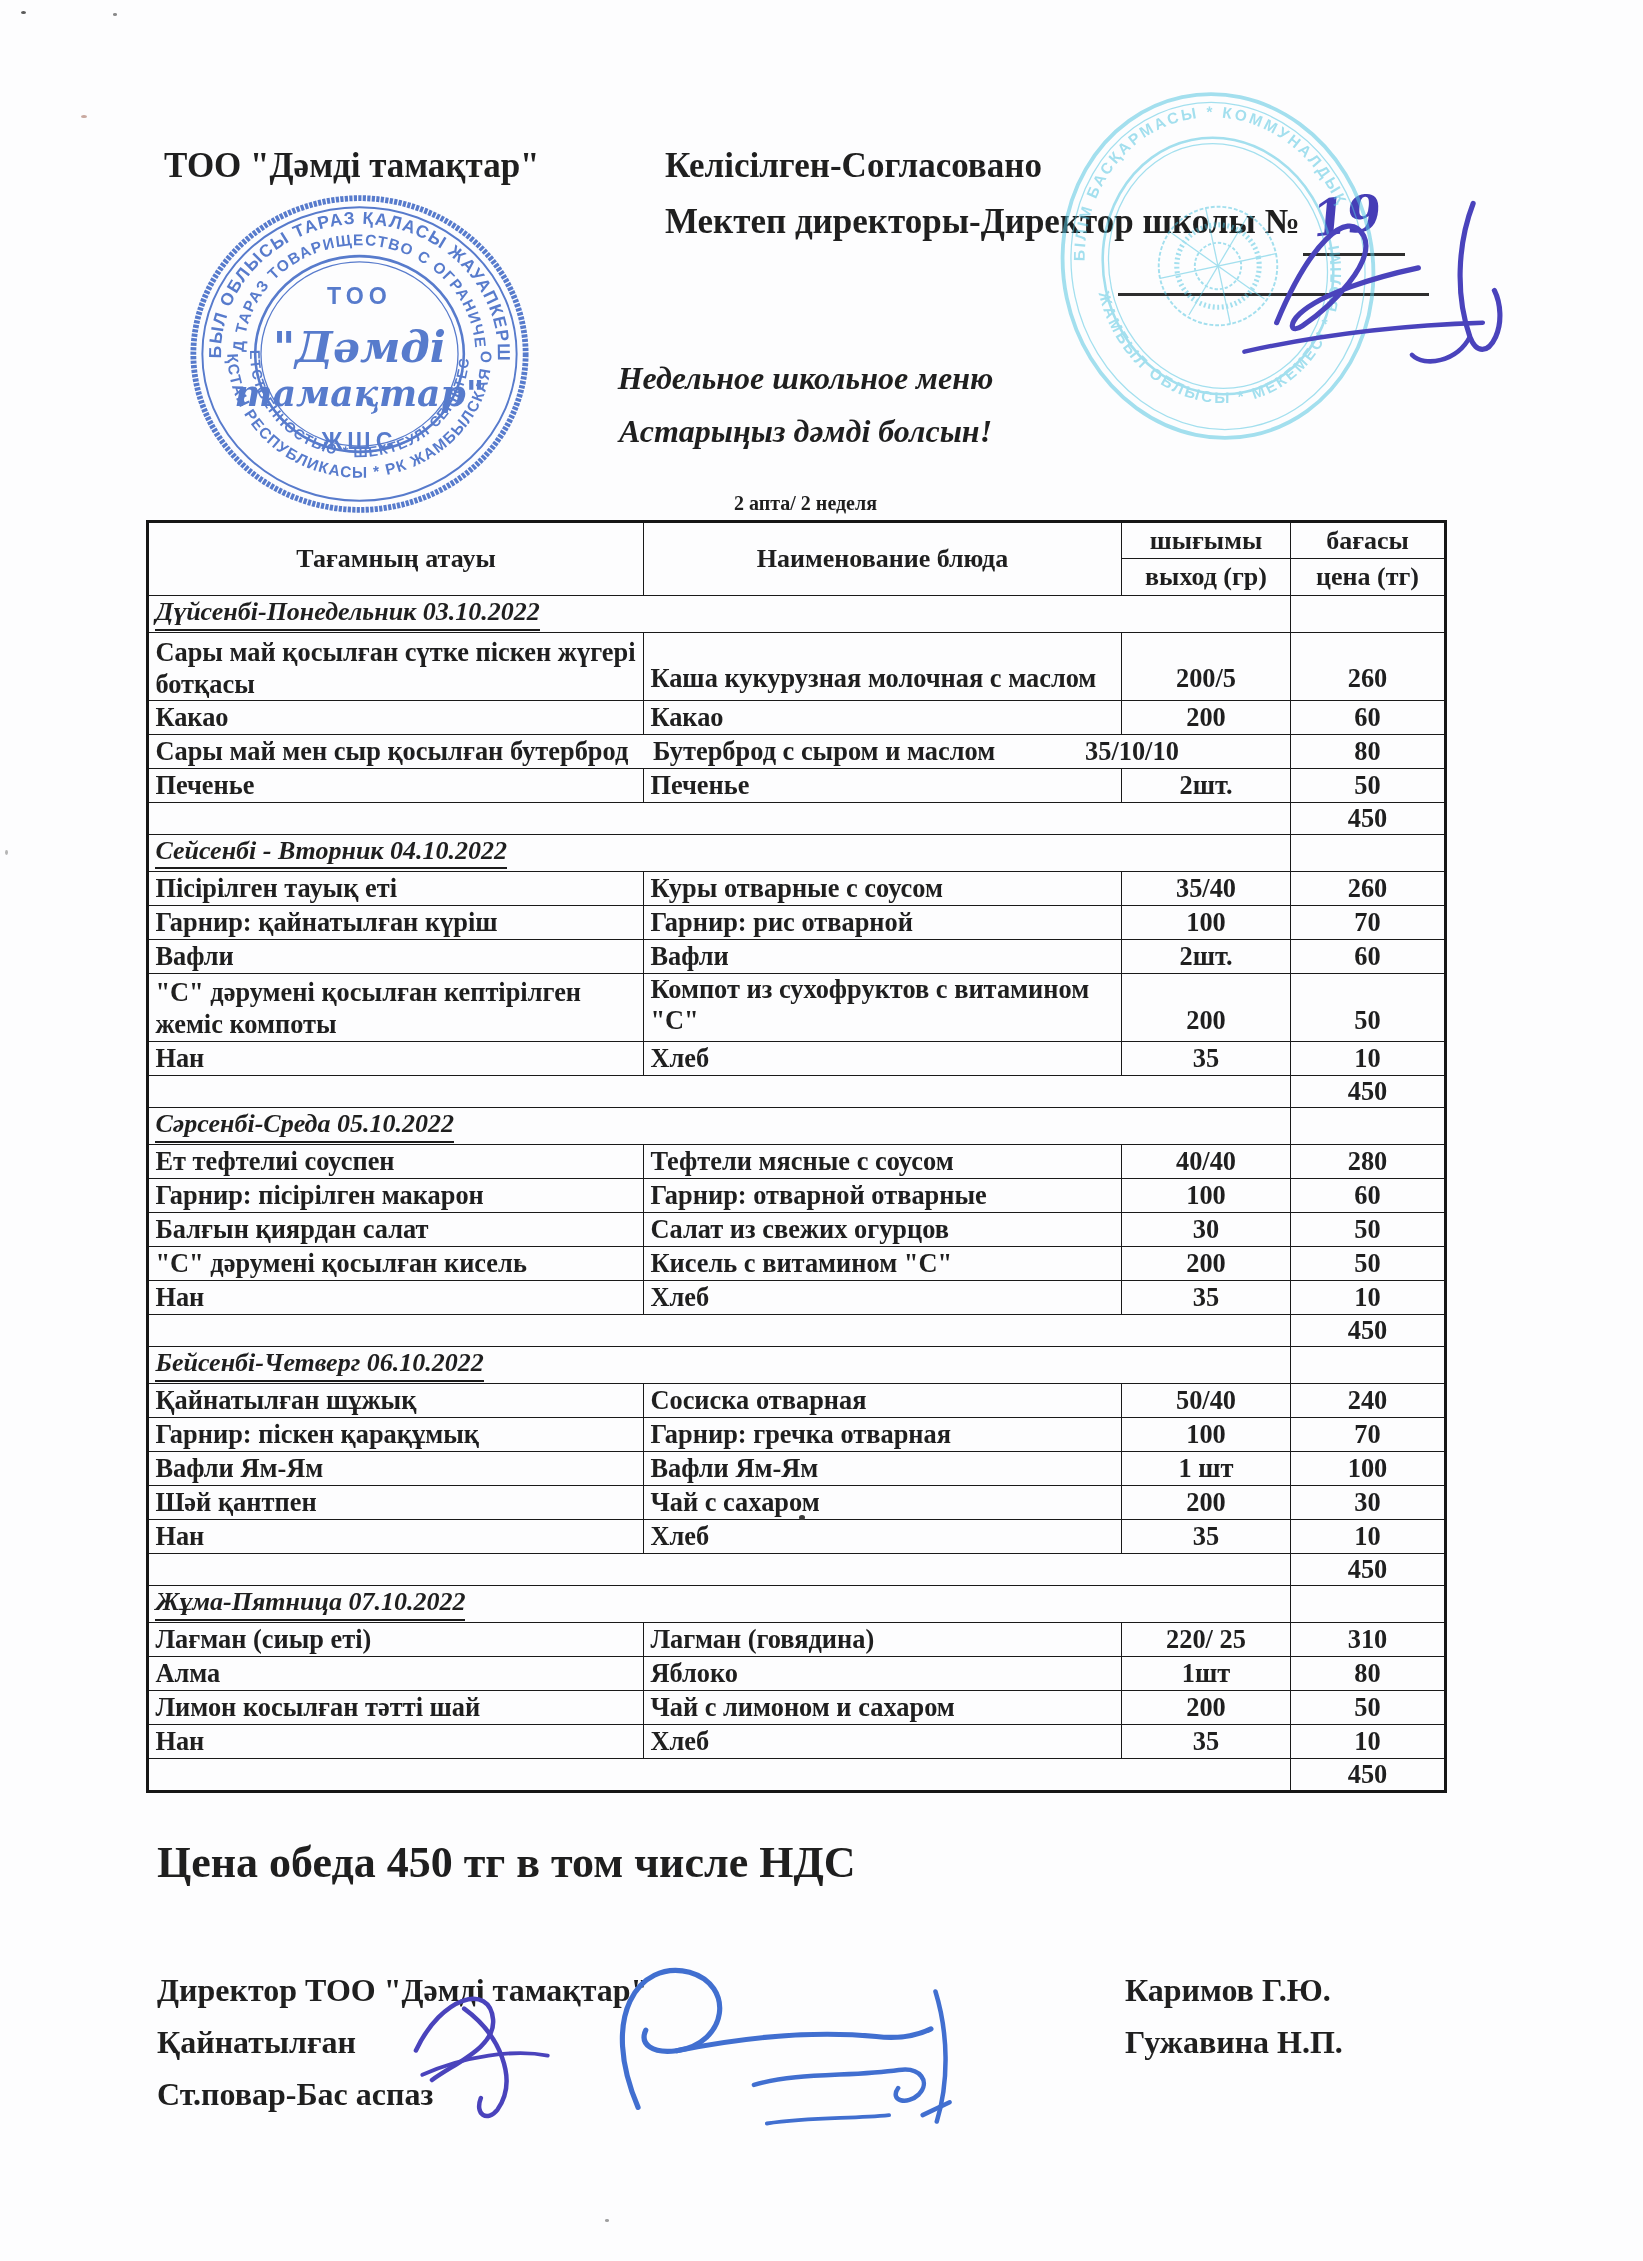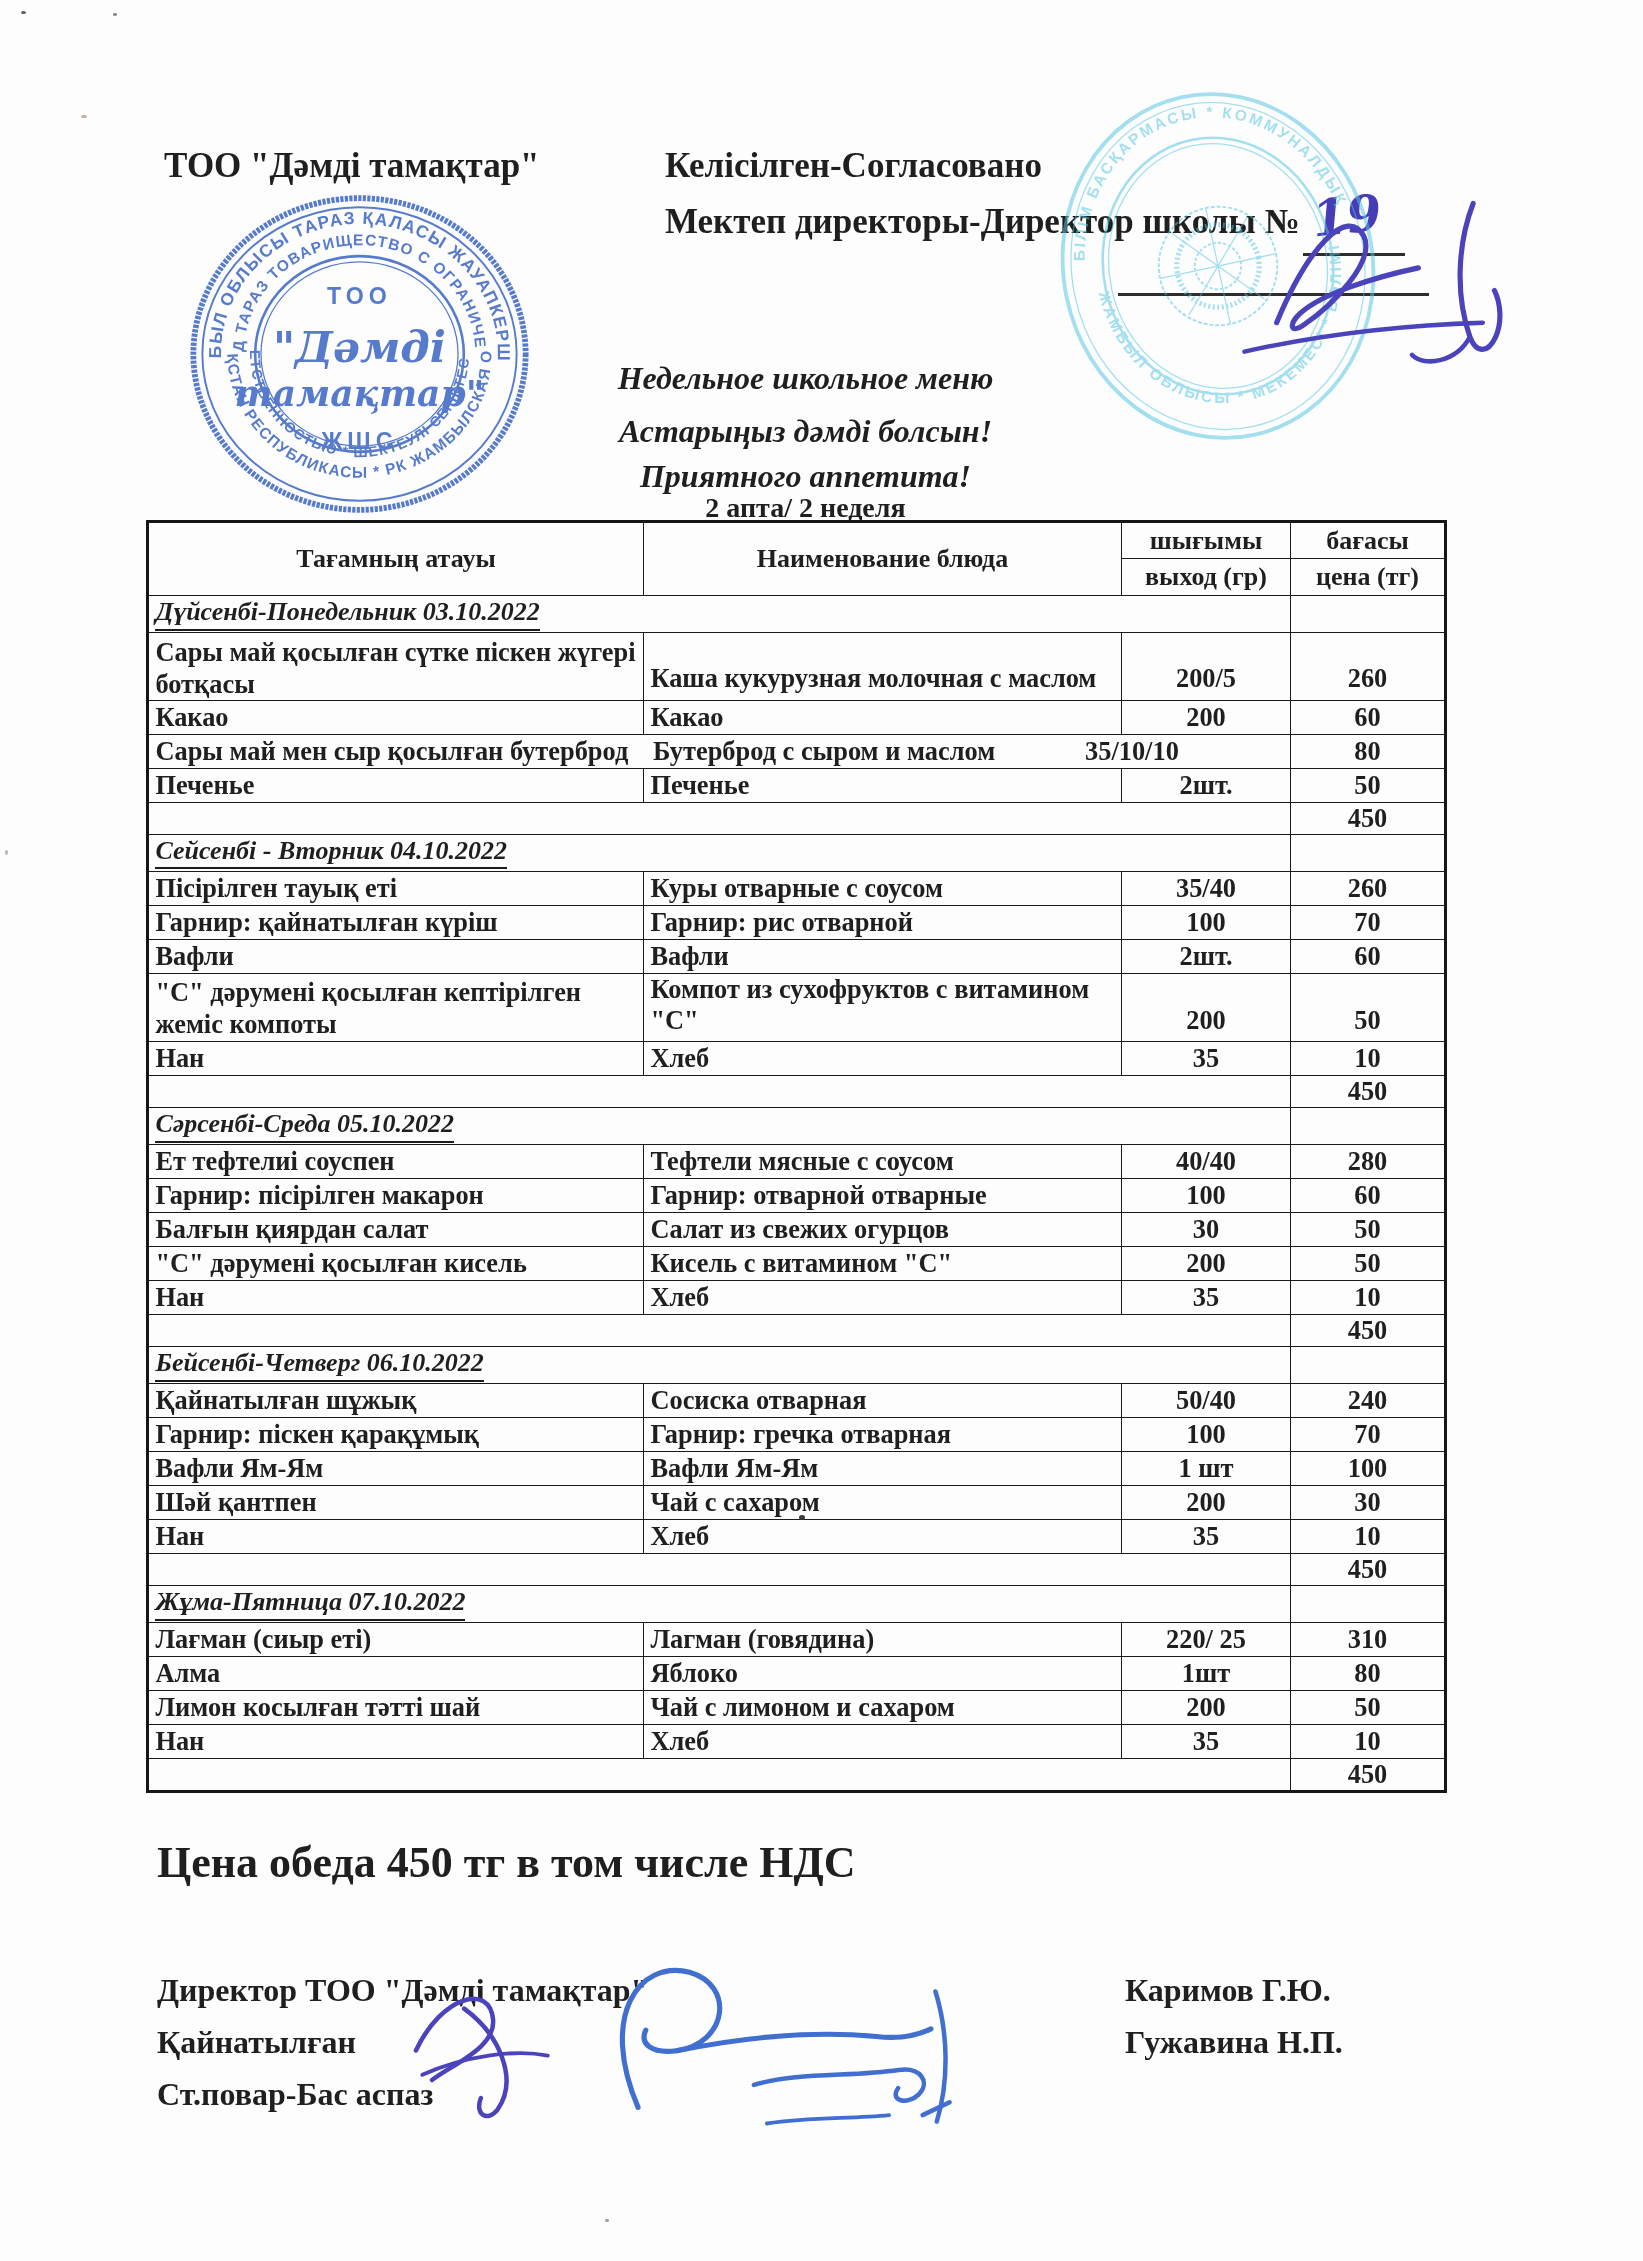--- a/index.html
+++ b/index.html
@@ -18,21 +18,21 @@
              color:var(--handwritten,#463db6); transform:rotate(-6deg); font-family:"DejaVu Serif",serif;}
   .sig-line{background:#2e2e2e; height:2.6px;}
   #sig-line-1{left:1303px; top:253px; width:102px;}
   #sig-line-2{left:1118px; top:293px; width:311px;}
 
   
   .center-band{left:157px; width:1297px; text-align:center;}
   #title1{top:360px; font-size:32px; font-weight:bold; font-style:italic;}
   #title2{top:413px; font-size:32px; font-weight:bold; font-style:italic;}
   #title3{top:458px; font-size:32px; font-weight:bold; font-style:italic;}
-  #week-line{top:492px; font-size:28px; font-weight:bold;}
+  #week-line{top:492px; font-size:20px; font-weight:bold;}
 
   
   #menu-table{
     position:absolute; left:146px; top:520px; width:1298px;
     border-collapse:collapse; table-layout:fixed;
     border:3.2px solid #161616;
   }
   #menu-table th, #menu-table td{
     border:1.9px solid #1a1a1a; overflow:hidden;
   }
@@ -143,21 +143,20 @@
       <textPath href="#co-bot-in" startOffset="50%" text-anchor="middle">ОТВЕТСТВЕННОСТЬЮ * ШЕКТЕУЛІ СЕРІКТЕСТІГІ *</textPath>
     </text>
     <text class="ring-txt" x="266" y="172" font-size="36" letter-spacing="8" text-anchor="middle">ТОО</text>
     <text x="266" y="262" font-size="66" font-style="italic" font-weight="bold" text-anchor="middle" font-family="DejaVu Serif, serif">"Дәмді</text>
     <text x="266" y="330" font-size="56" font-style="italic" font-weight="bold" text-anchor="middle" font-family="DejaVu Serif, serif">тамақтар"</text>
     <text class="ring-txt" x="266" y="398" font-size="36" letter-spacing="8" text-anchor="middle">ЖШС</text>
   </svg>
 
   <div class="abs center-band" id="title1">Недельное школьное меню</div>
   <div class="abs center-band" id="title2">Астарыңыз дәмді болсын!</div>
-  <div class="abs center-band" id="title3">Приятного аппетита!</div>
   <div class="abs center-band" id="week-line">2 апта/ 2 неделя</div>
 
   <table id="menu-table">
     <colgroup>
       <col style="width:496px">
         <col style="width:478px">
         <col style="width:169px">
         <col style="width:155px">
     </colgroup>
     <thead>

